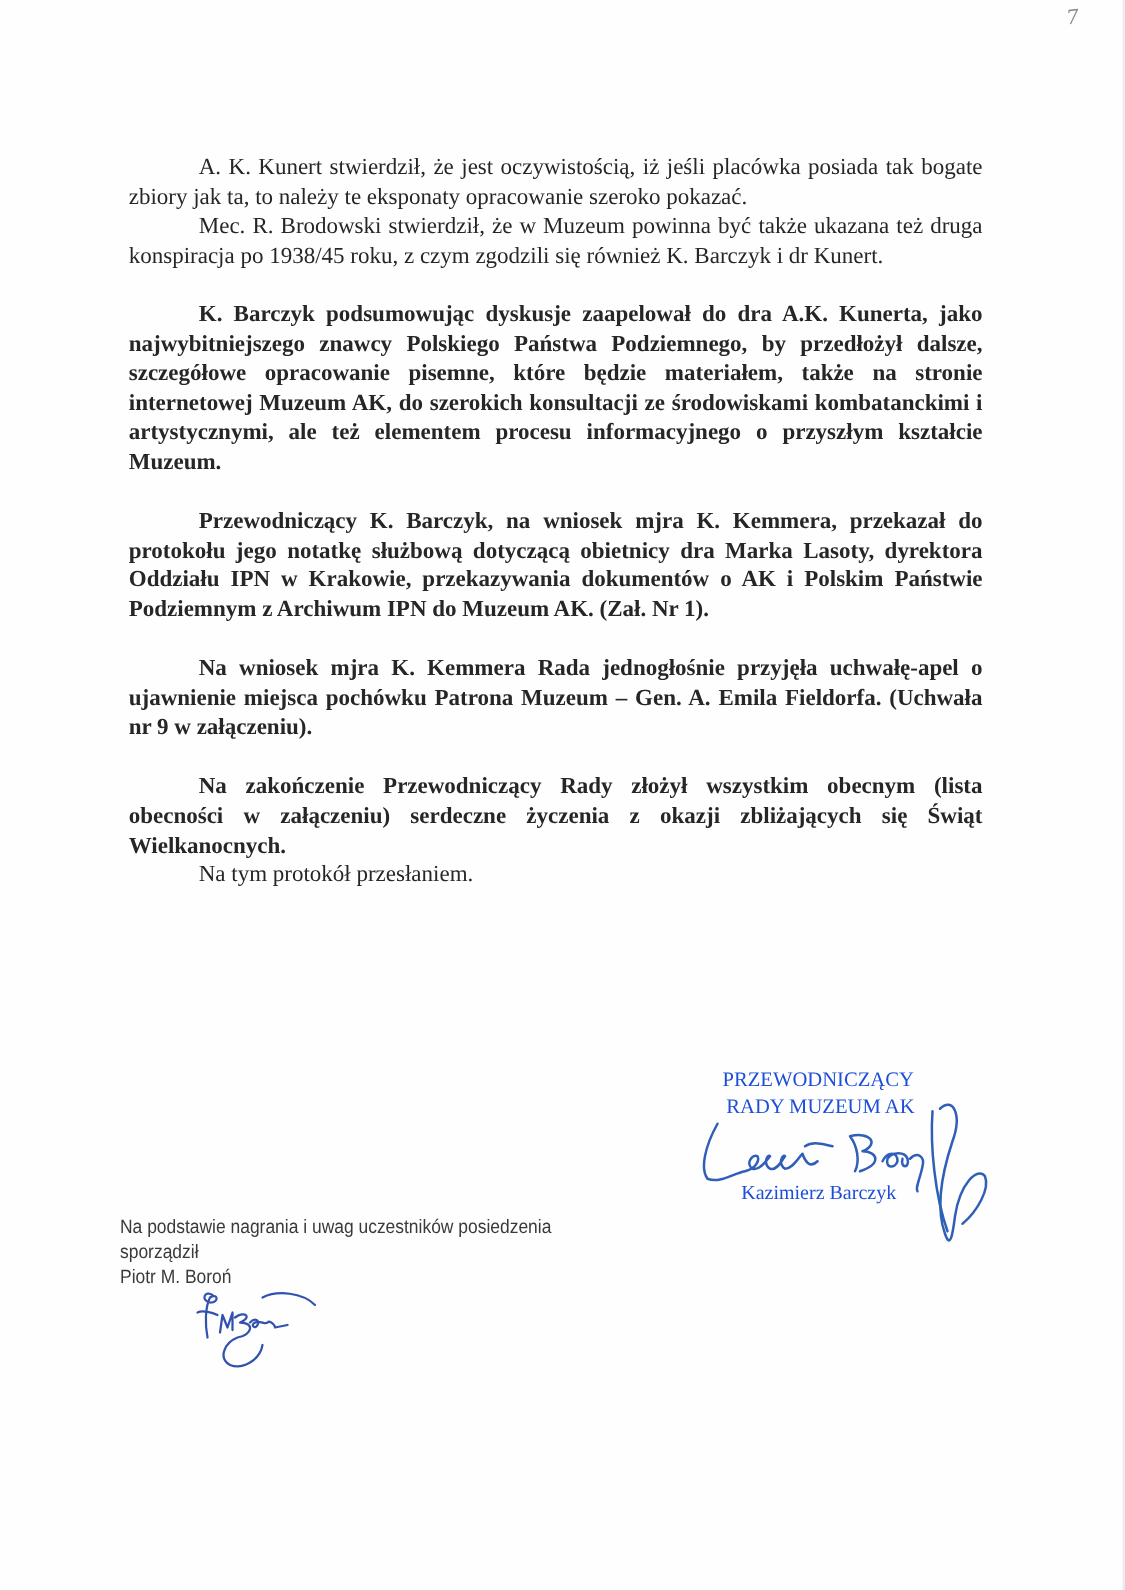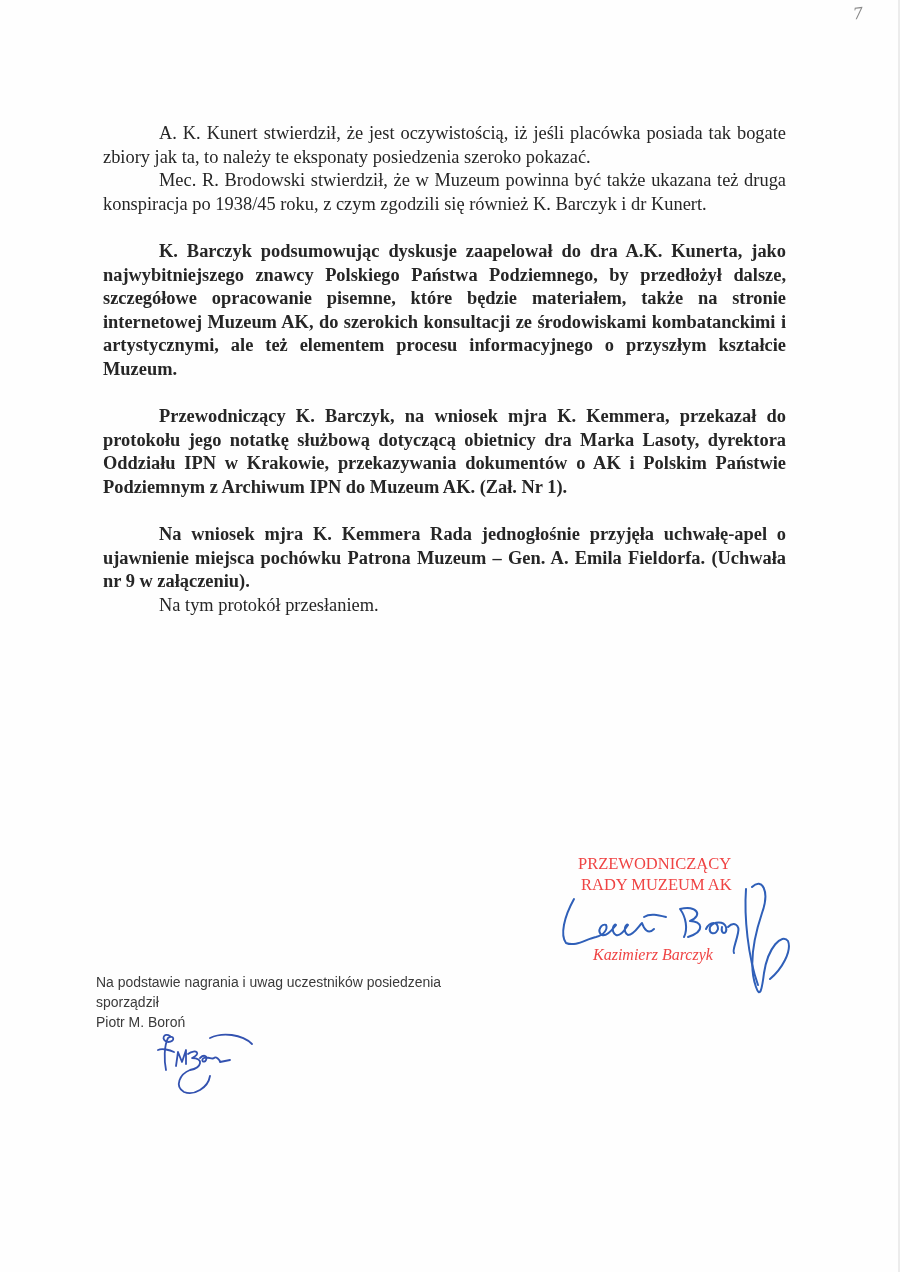--- a/index.html
+++ b/index.html
@@ -13,50 +13,51 @@
   }
   .body-text {
     position: absolute; left: 103px; top: 122px; width: 683px;
     font-family: "Liberation Serif", serif; font-size: 18.4px;
     line-height: 23.6px; color: #262626;
   }
   .body-text p { margin: 0; text-align: justify; text-indent: 56px; }
   .body-text p.gap { margin-top: 23.6px; font-weight: bold; }
   .signature-block {
     position: absolute; left: 578px; top: 853px; width: 230px;
-    font-family: "Liberation Serif", serif; font-size: 16.5px; line-height: 21px; color: #ef4444;
+    font-family: "Liberation Serif", serif; font-size: 16.5px; line-height: 21px; color: #1d4ed8;
   }
   .sig-title { display: block; }
   .sig-title-2 { display: block; margin-left: 3px; }
   .sig-name {
-    position: absolute; left: 15px; top: 91px; font-style: italic; font-size: 16px; white-space: nowrap;
+    position: absolute; left: 15px; top: 91px; font-size: 16px; white-space: nowrap;
   }
   .sig-scrawl { position: absolute; left: -22px; top: 24px; }
   .prepared {
     position: absolute; left: 96px; top: 972px; width: 420px;
     font-family: "Liberation Sans", sans-serif; font-size: 15.5px; line-height: 20px;
     color: #3a3a3a; transform: scaleX(0.9); transform-origin: left top;
   }
   .prepared span { display: block; }
   .boron-scrawl { position: absolute; left: 150px; top: 1030px; }
 </style>
 </head>
 <body>
 
 <div class="page">
   <div class="right-edge"></div>
 
   <div class="page-number">7</div>
 
   <div class="body-text">
-    <p>A. K. Kunert stwierdził, że jest oczywistością, iż jeśli placówka posiada tak bogate zbiory jak ta, to należy te eksponaty posiedzenia szeroko pokazać.</p>
+    <p>A. K. Kunert stwierdził, że jest oczywistością, iż jeśli placówka posiada tak bogate zbiory jak ta, to należy te eksponaty opracowanie szeroko pokazać.</p>
     <p>Mec. R. Brodowski stwierdził, że w Muzeum powinna być także ukazana też druga konspiracja po 1938/45 roku, z czym zgodzili się również K. Barczyk i dr Kunert.</p>
     <p class="gap">K. Barczyk podsumowując dyskusje zaapelował do dra A.K. Kunerta, jako najwybitniejszego znawcy Polskiego Państwa Podziemnego, by przedłożył dalsze, szczegółowe opracowanie pisemne, które będzie materiałem, także na stronie internetowej Muzeum AK, do szerokich konsultacji ze środowiskami kombatanckimi i artystycznymi, ale też elementem procesu informacyjnego o przyszłym kształcie Muzeum.</p>
     <p class="gap">Przewodniczący K. Barczyk, na wniosek mjra K. Kemmera, przekazał do protokołu jego notatkę służbową dotyczącą obietnicy dra Marka Lasoty, dyrektora Oddziału IPN w Krakowie, przekazywania dokumentów o AK i Polskim Państwie Podziemnym z Archiwum IPN do Muzeum AK. (Zał. Nr 1).</p>
     <p class="gap">Na wniosek mjra K. Kemmera Rada jednogłośnie przyjęła uchwałę-apel o ujawnienie miejsca pochówku Patrona Muzeum – Gen. A. Emila Fieldorfa. (Uchwała nr 9 w załączeniu).</p>
+    <p class="gap">Na zakończenie Przewodniczący Rady złożył wszystkim obecnym (lista obecności w załączeniu) serdeczne życzenia z okazji zbliżających się Świąt Wielkanocnych.</p>
     <p>Na tym protokół przesłaniem.</p>
   </div>
 
   <div class="signature-block">
     <span class="sig-title">PRZEWODNICZĄCY</span>
     <span class="sig-title-2">RADY MUZEUM AK</span>
     <svg class="sig-scrawl" width="260" height="130" viewBox="0 0 260 130">
       <g fill="none" stroke="#2f5fb8" stroke-width="2" stroke-linecap="round" stroke-linejoin="round">
         <path d="M18 22 C 8 40, 4 58, 10 66 C 20 70, 30 62, 40 60 C 48 58, 52 52, 50 48 C 46 46, 40 54, 46 58 C 52 60, 58 50, 60 48 C 58 46, 54 54, 60 58 C 66 60, 70 50, 72 48 C 70 46, 66 54, 72 58 C 78 58, 82 50, 86 46 C 88 52, 92 58, 98 52"></path>
         <path d="M88 40 C 94 36, 102 38, 110 40"></path>

